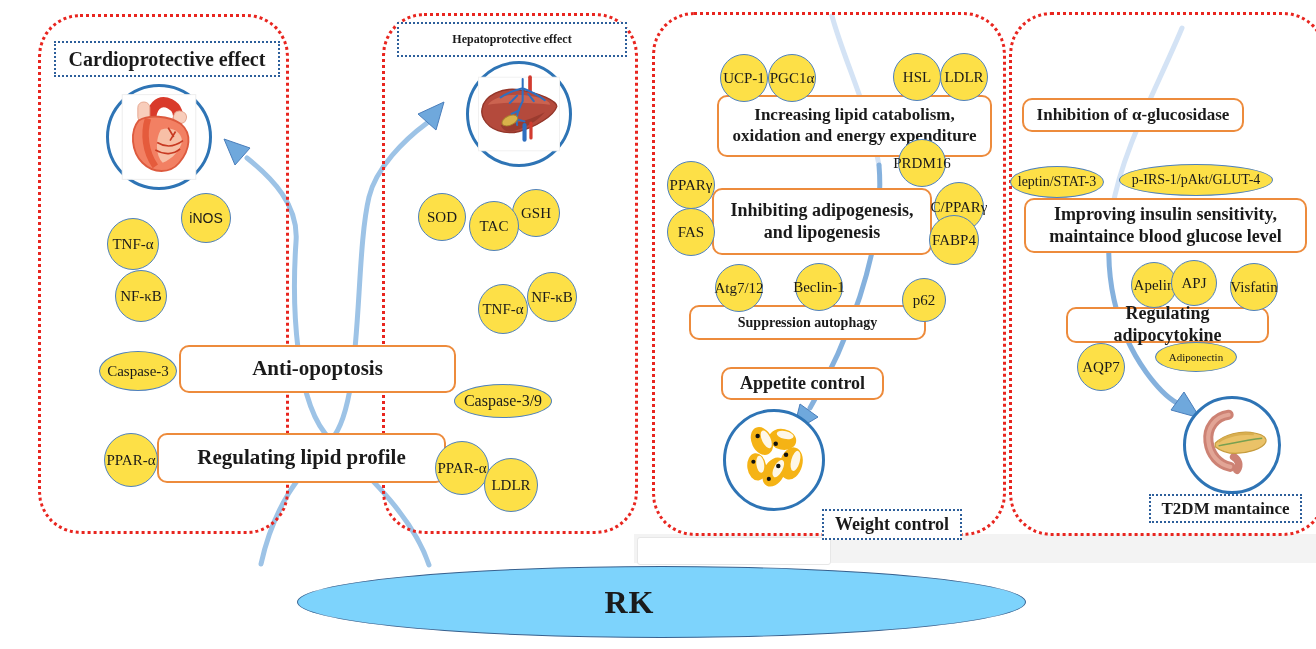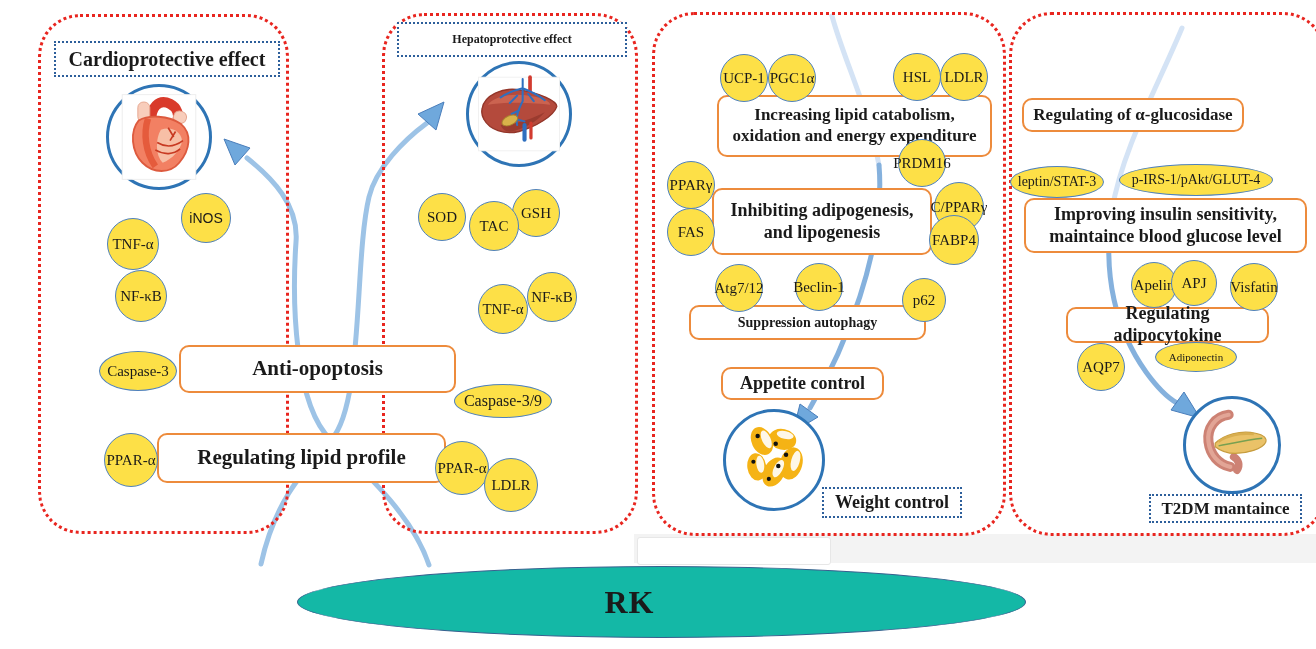--- a/index.html
+++ b/index.html
@@ -25,21 +25,21 @@
     display:flex;align-items:center;justify-content:center;white-space:nowrap;font-size:15px;
     box-sizing:border-box;
   }
   .sans{font-family:"Liberation Sans","DejaVu Sans",sans-serif;}
   .organ{
     position:absolute;border:3px solid #2e74b5;border-radius:50%;background:#ffffff;z-index:4;
     display:flex;align-items:center;justify-content:center;box-sizing:border-box;
   }
   .rk{
     position:absolute;left:273px;top:566px;width:729px;height:72px;z-index:4;
-    background:#14b8a6;border:1.6px solid #38618f;border-radius:50%;
+    background:#7dd3fc;border:1.6px solid #38618f;border-radius:50%;
     display:flex;align-items:center;justify-content:center;
     font-weight:bold;font-size:32px;box-sizing:border-box;padding-right:64px;letter-spacing:1px;
   }
 </style>
 </head>
 <body>
 
 <div id="figure">
 
   <div class="band" style="left:610px;top:534px;width:706px;height:29px;background:#f3f3f3;"></div>
@@ -58,32 +58,32 @@
     <polygon points="1176,418 1147,410 1160,392" fill="#6fa8dc" stroke="#4a7ebb" stroke-width="1"></polygon>
   </svg>
 
   <div class="panel" style="left:14px;top:14px;width:245px;height:514px;"></div>
   <div class="panel" style="left:358px;top:13px;width:250px;height:515px;"></div>
   <div class="panel" style="left:628px;top:12px;width:348px;height:518px;"></div>
   <div class="panel" style="left:985px;top:12px;width:311px;height:518px;"></div>
 
   <div class="ptitle" style="left:30px;top:41px;width:226px;height:36px;font-size:20px;">Cardioprotective effect</div>
   <div class="ptitle" style="left:373px;top:22px;width:230px;height:35px;font-size:12px;">Hepatoprotective effect</div>
-  <div class="ptitle" style="left:798px;top:487px;width:140px;height:31px;font-size:18px;">Weight control</div>
+  <div class="ptitle" style="left:798px;top:509px;width:140px;height:31px;font-size:18px;">Weight control</div>
   <div class="ptitle" style="left:1125px;top:494px;width:153px;height:29px;font-size:17px;">T2DM mantaince</div>
 
   <div class="ebox" style="left:155px;top:345px;width:277px;height:48px;font-size:21px;">Anti-opoptosis</div>
   <div class="ebox" style="left:133px;top:433px;width:289px;height:50px;font-size:21px;">Regulating lipid profile</div>
 
   <div class="ebox" style="left:693px;top:95px;width:275px;height:62px;font-size:17px;">Increasing lipid catabolism, oxidation and energy expenditure</div>
   <div class="ebox" style="left:688px;top:188px;width:220px;height:67px;font-size:18px;">Inhibiting adipogenesis, and lipogenesis</div>
   <div class="ebox" style="left:665px;top:305px;width:237px;height:35px;font-size:14px;">Suppression autophagy</div>
   <div class="ebox" style="left:697px;top:367px;width:163px;height:33px;font-size:18px;">Appetite control</div>
 
-  <div class="ebox" style="left:998px;top:98px;width:222px;height:34px;font-size:17px;">Regulating of α-glucosidase</div>
+  <div class="ebox" style="left:998px;top:98px;width:222px;height:34px;font-size:17px;">Inhibition of α-glucosidase</div>
   <div class="ebox" style="left:1000px;top:198px;width:283px;height:55px;font-size:18px;">Improving insulin sensitivity, maintaince blood glucose level</div>
   <div class="ebox" style="left:1042px;top:307px;width:203px;height:36px;font-size:18px;">Regulating adipocytokine</div>
 
   <div class="organ" style="left:82px;top:84px;width:106px;height:106px;">
     <svg width="92" height="92" viewBox="0 0 100 100">
       <rect x="10" y="4" width="80" height="92" fill="#ffffff" stroke="#ececec"></rect>
       <path d="M42,34 C40,18 50,8 62,14 C70,18 72,26 70,32" fill="none" stroke="#d93a2b" stroke-width="11" stroke-linecap="round"></path>
       <rect x="27" y="12" width="13" height="22" rx="6" fill="#f8cdbb" stroke="#e5a38c"></rect>
       <rect x="66" y="22" width="14" height="13" rx="6" fill="#f8cdbb" stroke="#e5a38c" transform="rotate(20 73 28)"></rect>
       <path d="M28,32 C18,44 20,66 32,78 C44,90 62,90 72,78 C84,64 86,46 74,36 C60,26 38,26 28,32 Z" fill="#f28063" stroke="#dd5a3e" stroke-width="2"></path>

